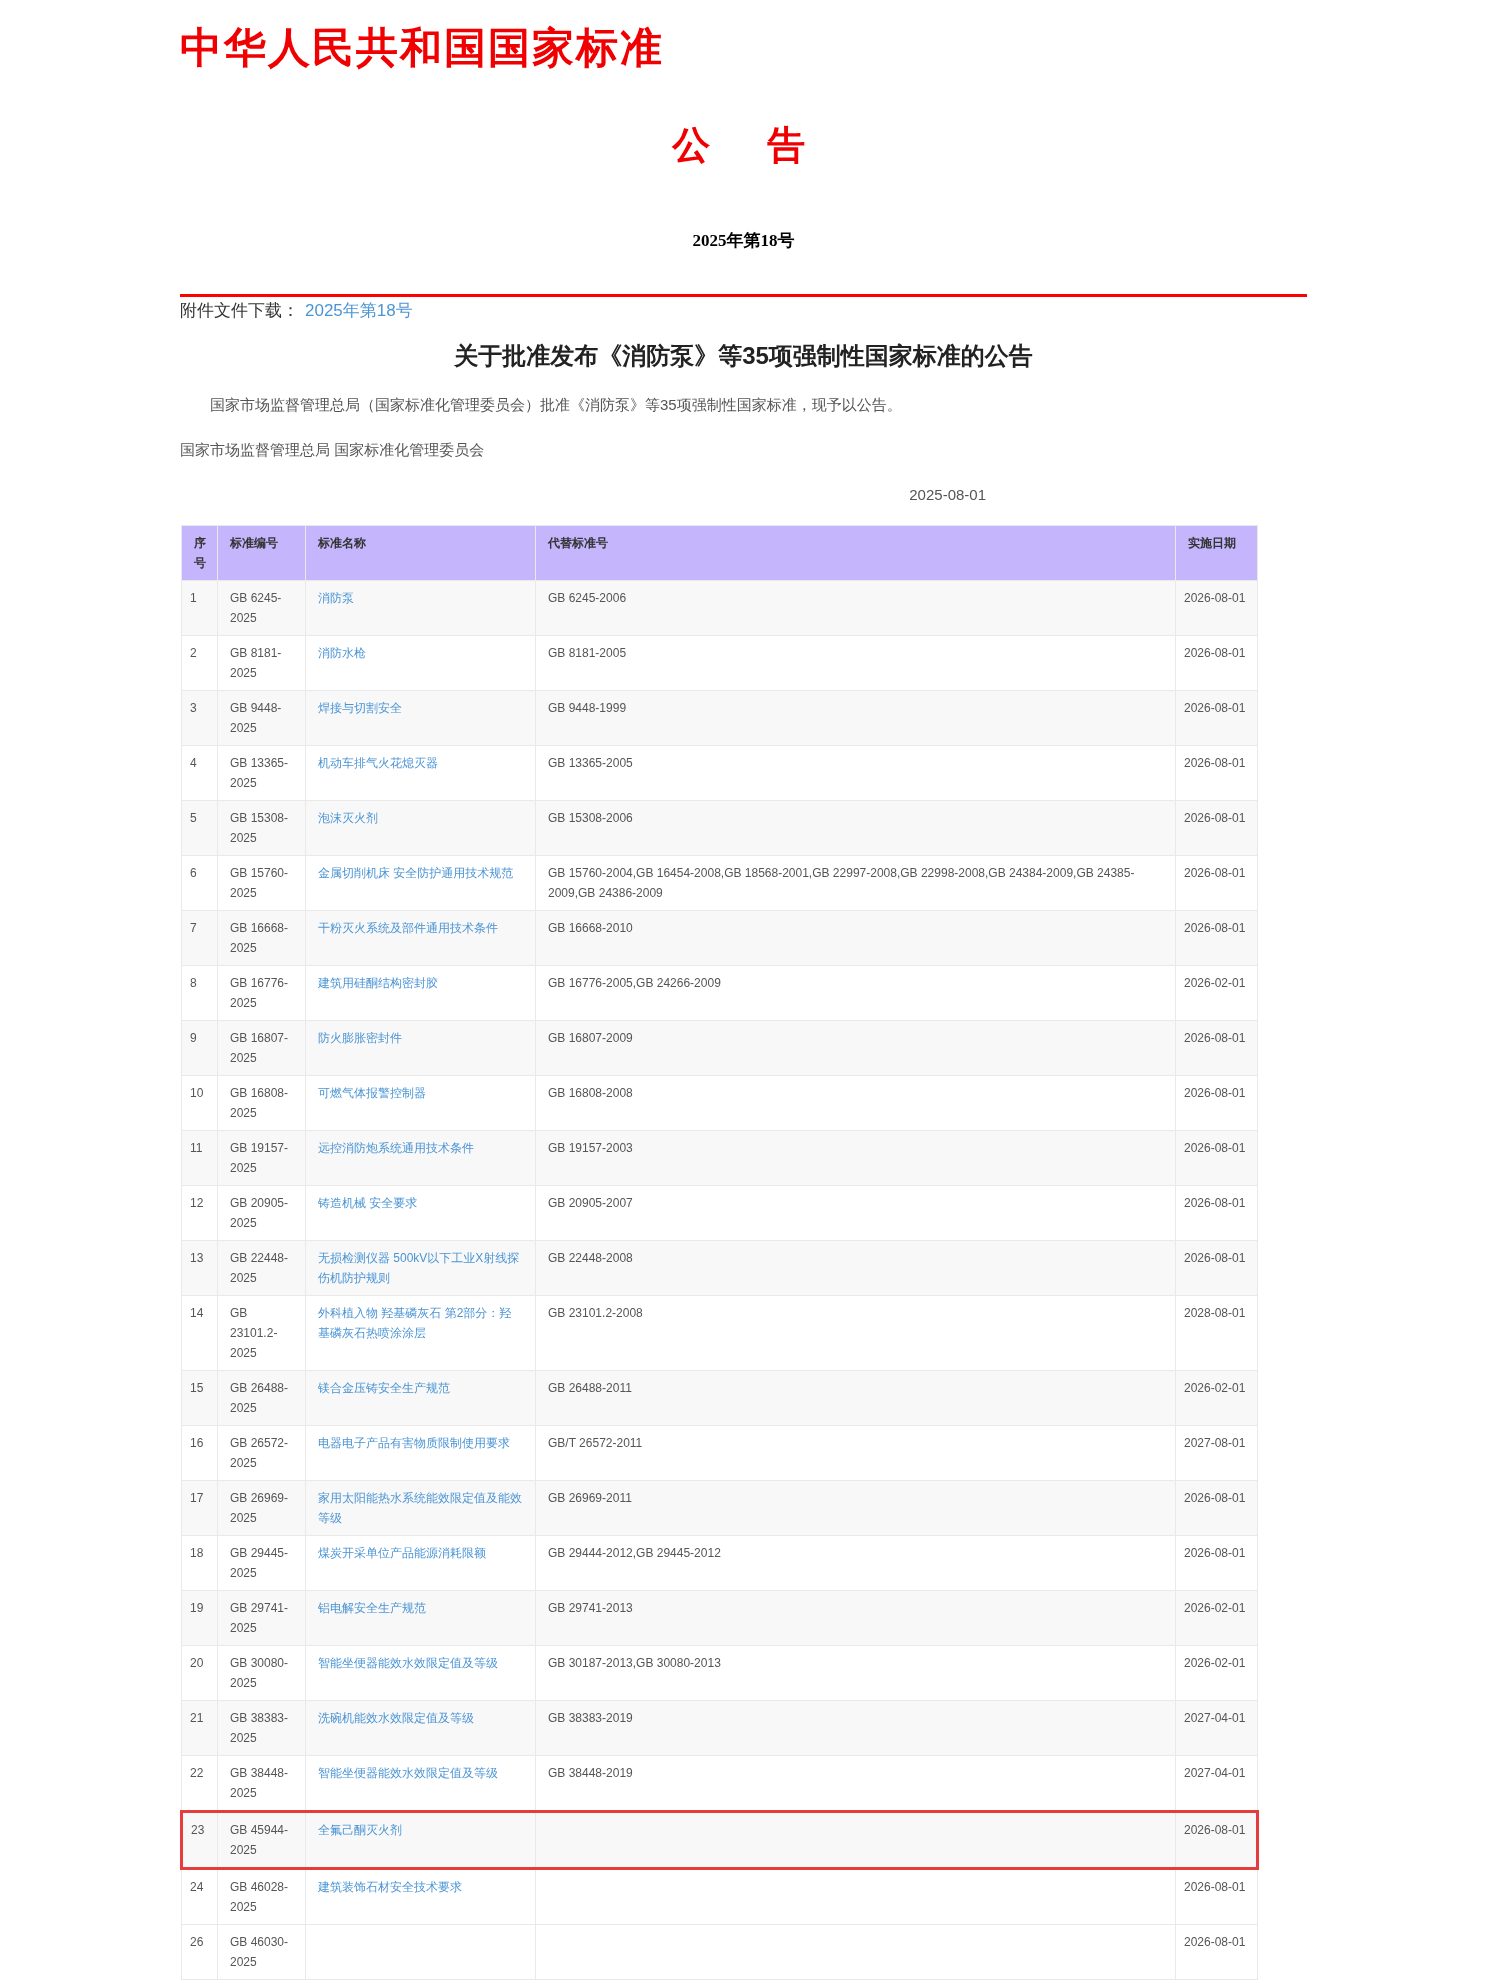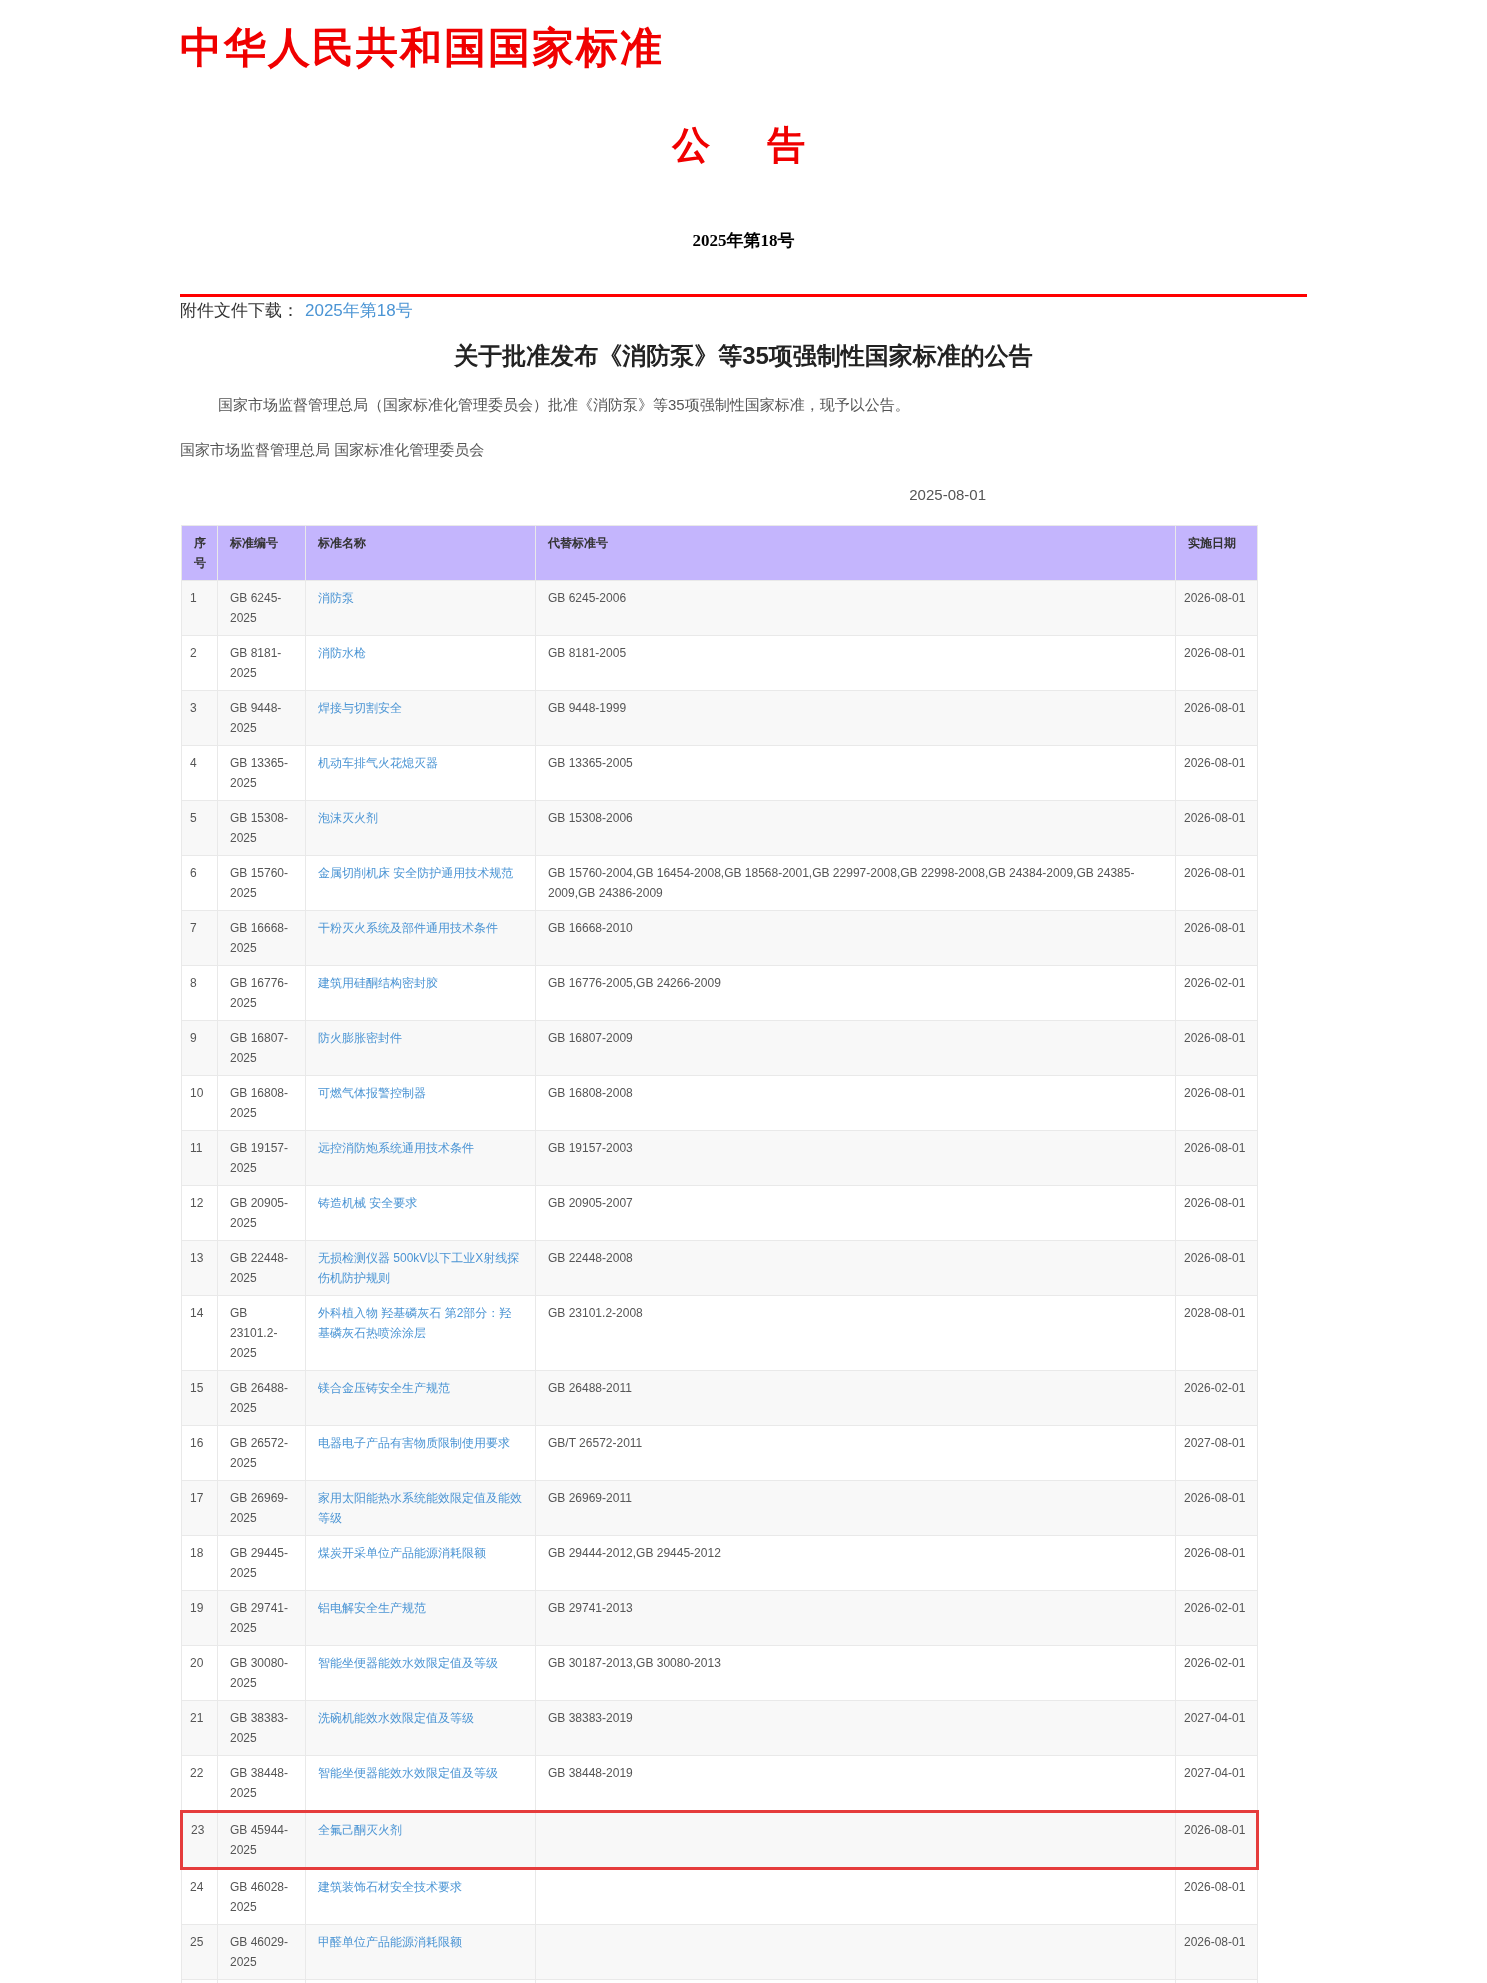--- a/index.html
+++ b/index.html
@@ -45,21 +45,21 @@
     margin-top:42px;
   }
   .attachment-row{margin-top:2px;font-size:17px;color:var(--text-dark);}
   .attachment-row a{color:var(--link-blue);text-decoration:none;margin-left:6px;}
   .announcement-title{
     font-size:24px;font-weight:bold;color:#222;
     text-align:center;margin:0;margin-top:18px;
   }
   .announcement-body{
     font-size:15px;color:var(--text-body);
-    margin:8px;margin-top:22px;text-indent:2em;line-height:1.5;
+    margin:0;margin-top:22px;text-indent:2em;line-height:1.5;
   }
   .signature-block{width:820px;}
   .signature{font-size:15px;color:var(--text-body);text-align:left;margin-top:24px;}
   .signature-date{font-size:15px;color:var(--text-body);text-align:right;margin-top:26px;padding-right:14px;}
 
   table.standards{
     border-collapse:collapse;
     margin-top:22px;
     width:1076px;
     table-layout:fixed;
@@ -296,27 +296,20 @@
           <td></td>
           <td class="date-cell">2026-08-01</td>
         </tr>
         <tr>
           <td class="no-cell">24</td>
           <td>GB 46028-2025</td>
           <td><a href="#">建筑装饰石材安全技术要求</a></td>
           <td></td>
           <td class="date-cell">2026-08-01</td>
         </tr>
-        <tr class="alt">
-          <td class="no-cell">25</td>
-          <td>GB 46029-2025</td>
-          <td><a href="#">甲醛单位产品能源消耗限额</a></td>
-          <td></td>
-          <td class="date-cell">2026-08-01</td>
-        </tr>
         <tr>
           <td class="no-cell">26</td>
           <td>GB 46030-2025</td>
           <td></td>
           <td></td>
           <td class="date-cell">2026-08-01</td>
         </tr>
       </tbody>
   </table>
 

